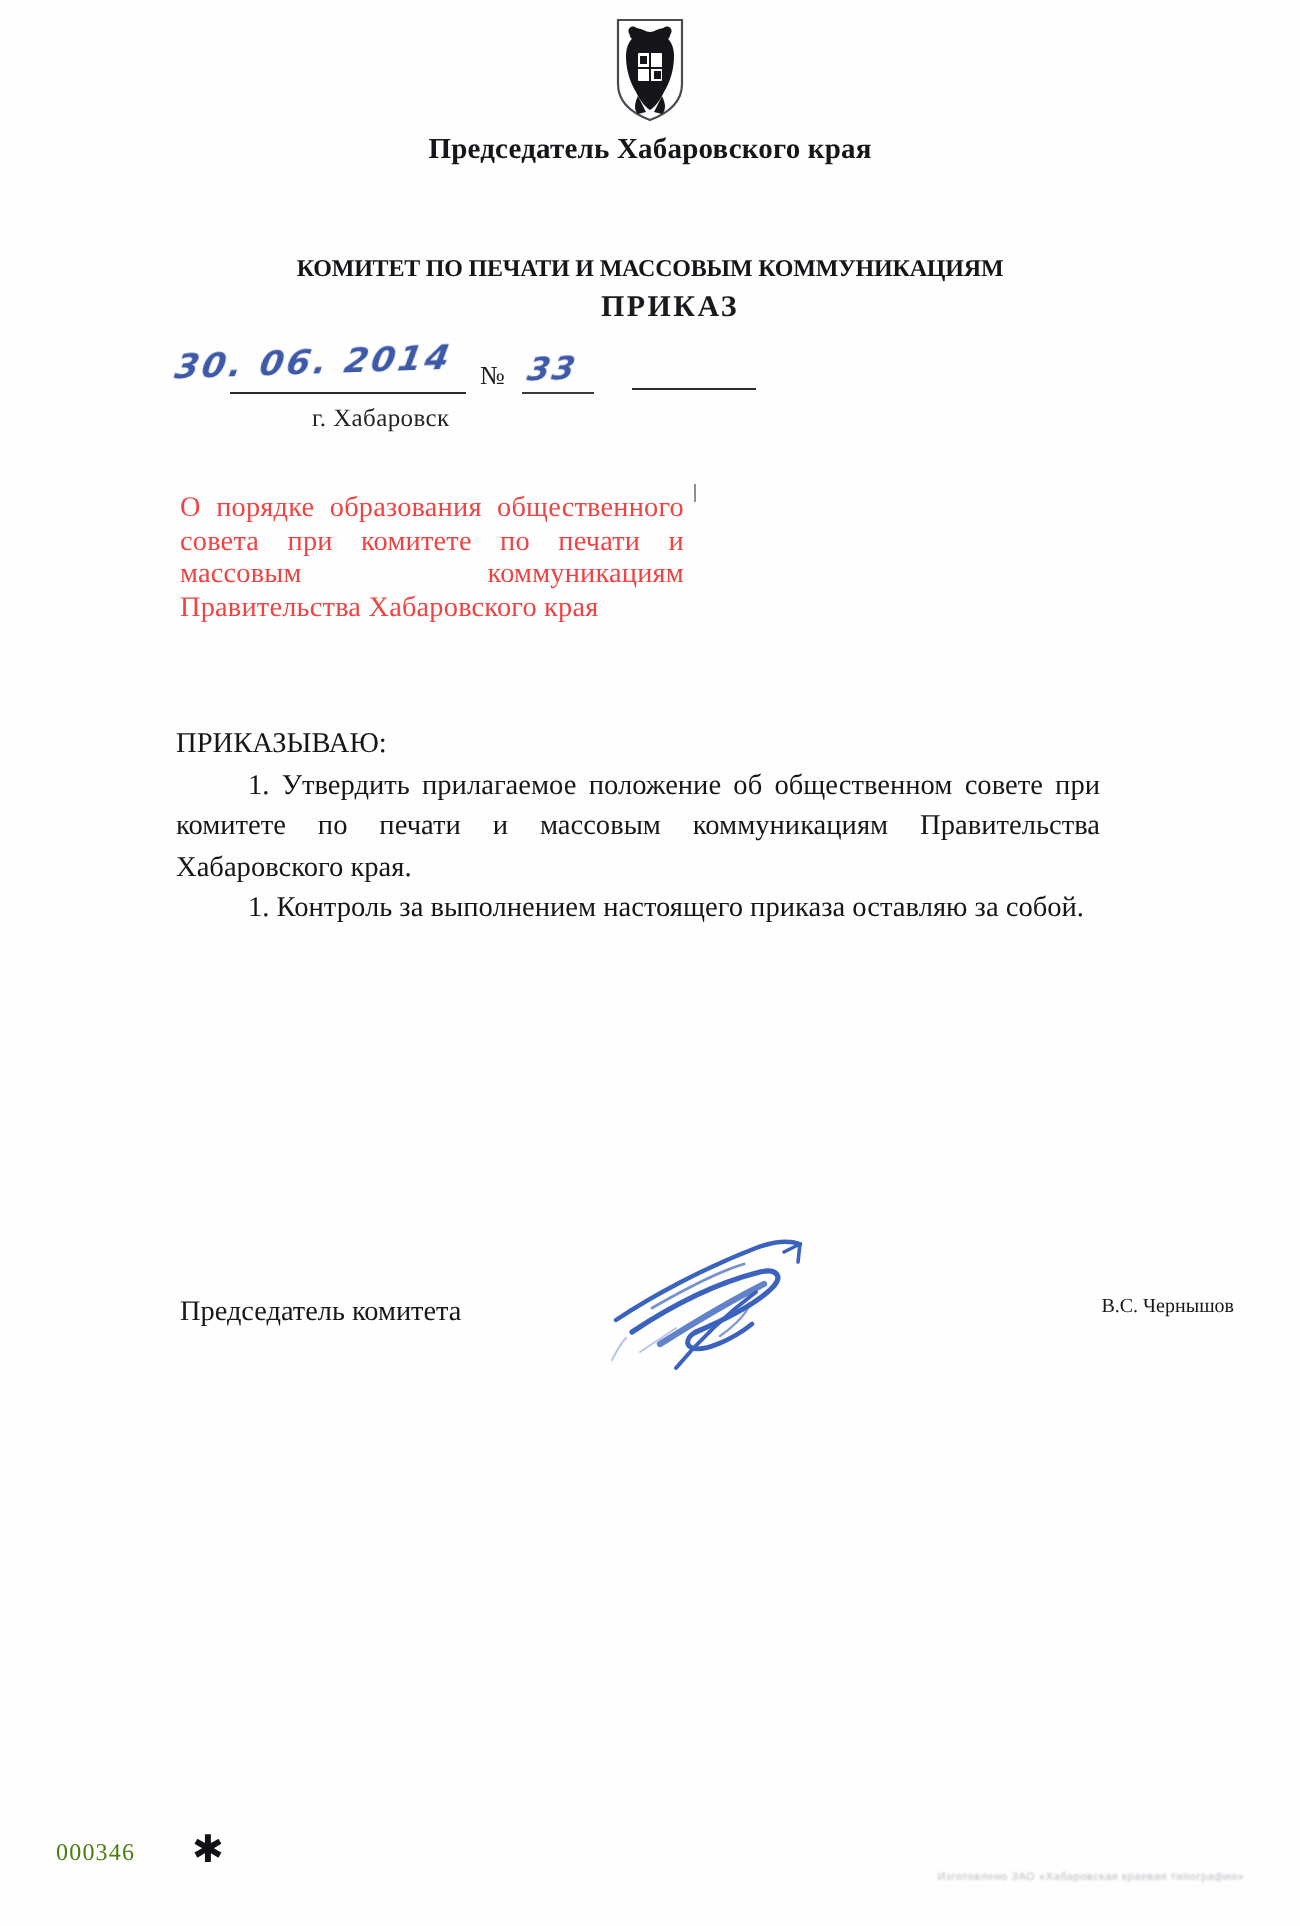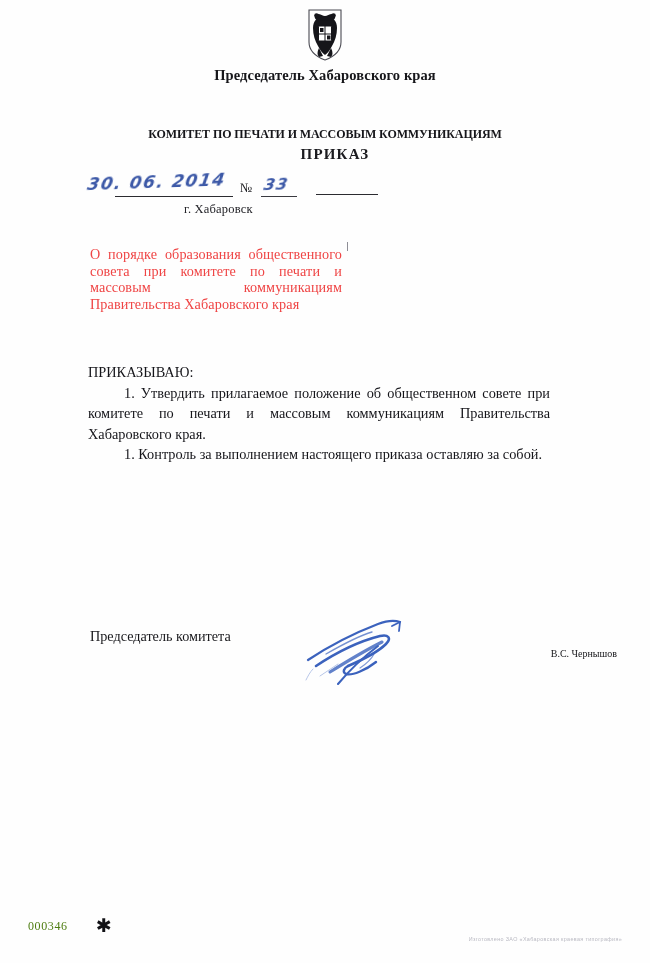--- a/index.html
+++ b/index.html
@@ -118,21 +118,21 @@
     border-bottom: 1.2px solid #3a3a40;
   }
   .rule-blank {
     position: absolute;
     left: 228px; top: 22px;
     width: 62px;
     border-bottom: 1.6px solid #2b2b30;
   }
   .city {
     position: absolute;
-    left: 96px; top: 30px;
+    left: 68px; top: 30px;
     font-size: 12.5px;
     color: #232328;
     letter-spacing: .2px;
   }
 
   
   .subject {
     position: absolute;
     top: 246px;
     left: 90px;
@@ -166,21 +166,21 @@
     margin: 0;
     text-align: justify;
     text-indent: 36px;
     hyphens: manual;
   }
   .body p.noindent { text-indent: 0; }
 
   
   .sig-role {
     position: absolute;
-    top: 628px;
+    top: 648px;
     left: 90px;
     font-size: 14.2px;
     color: #17171b;
   }
   .sig-name {
     position: absolute;
     top: 648px;
     right: 33px;
     font-size: 10px;
     color: #17171b;

